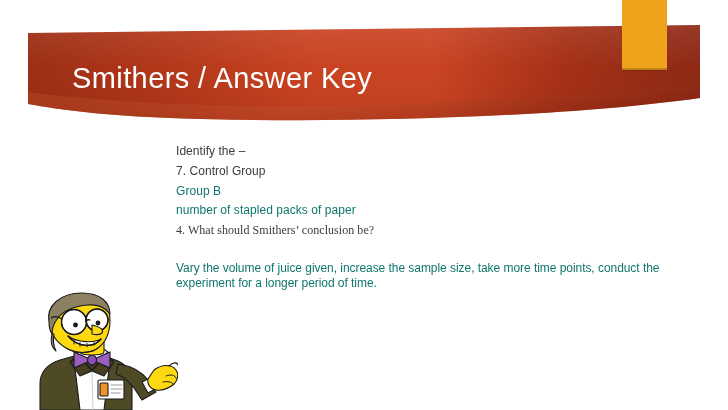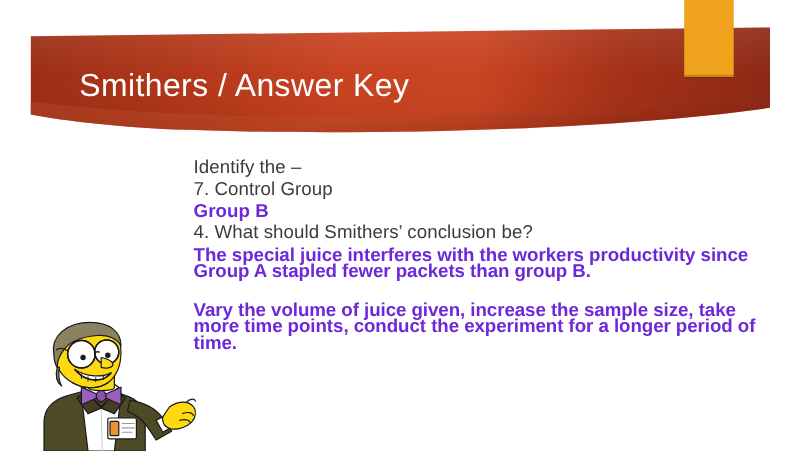--- a/index.html
+++ b/index.html
@@ -58,37 +58,37 @@
 
   
   #body-text {
     position: absolute;
     left: 176px;
     top: 142px;
     width: 540px;
   }
   .line {
     font-family: "Liberation Sans", sans-serif;
-    font-size: 17px;
+    font-size: 12px;
     line-height: 19.8px;
     color: #3b3b3b;
     white-space: nowrap;
     letter-spacing: 0.05px;
   }
   .line.answer {
-    color: #6d28d9;
-    font-weight: bold;
+    color: #0f766e;
+    font-weight: normal;
   }
   .line.wrap {
     white-space: normal;
     line-height: 15px;
     letter-spacing: -0.05px;
     width: 532px;
   }
-  .line.q4 { margin-top: 0px; }
+  .line.q4 { margin-top: 0px; font-family: Liberation Serif, serif; }
   .line.a4 { margin-top: 3px; }
   .line.q5 { margin-top: 16px; }
   .line.a5 { margin-top: 20px; }
 
   
   #smithers {
     position: absolute;
     left: 6px;
     top: 292px;
     width: 172px;
@@ -140,22 +140,22 @@
   </div>
 
   <div id="title-block">
     <span id="title-text">Smithers / Answer Key</span>
   </div>
 
   <div id="body-text">
     <div class="line">Identify the –</div>
     <div class="line">7. Control Group</div>
     <div class="line answer">Group B</div>
+    <div class="line answer">number of stapled packs of paper</div>
     <div class="line q4">4. What should Smithers’ conclusion be?</div>
-    <div class="line answer wrap a4">The special juice interferes with the workers productivity since Group A stapled fewer packets than group B.</div>
     <div class="line answer wrap a5">Vary the volume of juice given, increase the sample size, take more time points, conduct the experiment for a longer period of time.</div>
   </div>
 
   <div id="smithers">
     <svg width="172" height="118" viewBox="0 0 172 118" xmlns="http://www.w3.org/2000/svg">
       <g stroke="#1a1a1a" stroke-width="1.1" stroke-linejoin="round" stroke-linecap="round">
 
         <path d="M34,118 L34,92 C34,80 42,72 54,68 L72,63 L96,63 L112,69 C121,73 126,81 126,92 L126,118 Z" fill="#4F4A26"></path>
 
         <path d="M72,63 L86,78 L100,63 L104,68 L98,118 L74,118 L68,68 Z" fill="#FFFFFF"></path>

